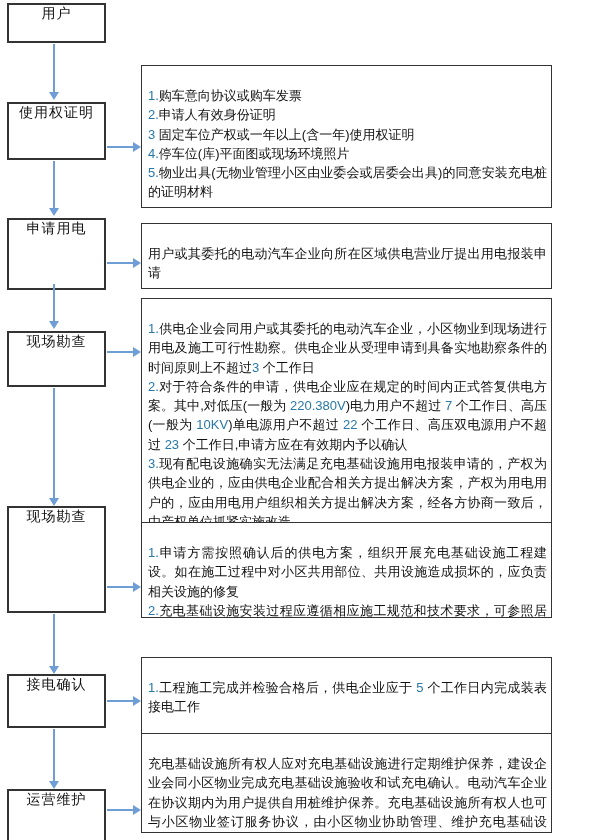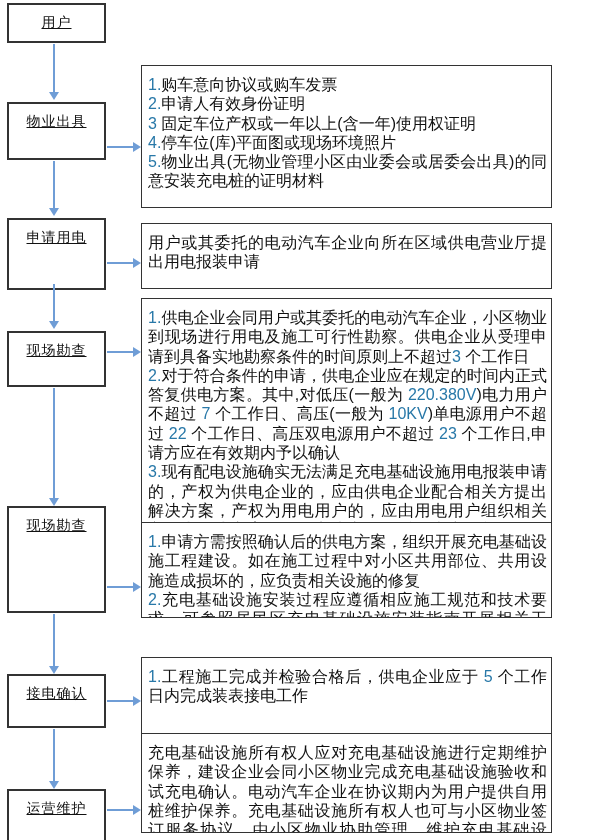--- a/index.html
+++ b/index.html
@@ -11,36 +11,36 @@
   }
   .canvas{position:relative;width:600px;height:840px;overflow:hidden;background:var(--bg,#ffffff);}
 
   
   .node{
     position:absolute;left:7px;width:99px;
     border:2px solid var(--border,#333333);
     background:#ffffff;box-sizing:border-box;
     text-align:center;font-size:14px;letter-spacing:1px;
   }
-  .node span{display:block;padding-top:9px;text-decoration:underline;}
+  .node span{display:block;}
   #n0{top:3px;height:40px;}
   #n1{top:102px;height:58px;}
   #n2{top:218px;height:72px;}
   #n3{top:331px;height:56px;}
   #n4{top:506px;height:107px;}
   #n5{top:674px;height:54px;}
   #n6{top:789px;height:51px;border-bottom:none;}
 
   
   .detail{
     position:absolute;left:141px;width:411px;
     border:1.5px solid var(--border,#333333);
     background:#ffffff;box-sizing:border-box;
-    font-size:16px;line-height:19.3px;
-    padding:9px 4px 2px 6px;overflow:hidden;
+    font-size:13px;line-height:19.3px;
+    padding:20px 4px 2px 6px;overflow:hidden;
     text-align:justify;
   }
   .detail p{margin:0;}
   .detail .num{color:var(--num,#2878a8);}
   #d0{top:65px;height:143px;}
   #d1{top:223px;height:66px;}
   #d2{top:298px;height:227px;}
   #d3{top:522px;height:96px;}
   #d4{top:657px;height:80px;}
   #d5{top:733px;height:100px;}
@@ -75,21 +75,21 @@
 </style>
 </head>
 <body>
 
 <div class="canvas">
 
   <div class="node" id="n0">
     <span>用户</span>
   </div>
   <div class="node" id="n1">
-    <span>物业出具</span>
+    <span>使用权证明</span>
   </div>
   <div class="node" id="n2">
     <span>申请用电</span>
   </div>
   <div class="node" id="n3">
     <span>现场勘查</span>
   </div>
   <div class="node" id="n4">
     <span>现场勘查</span>
   </div>

